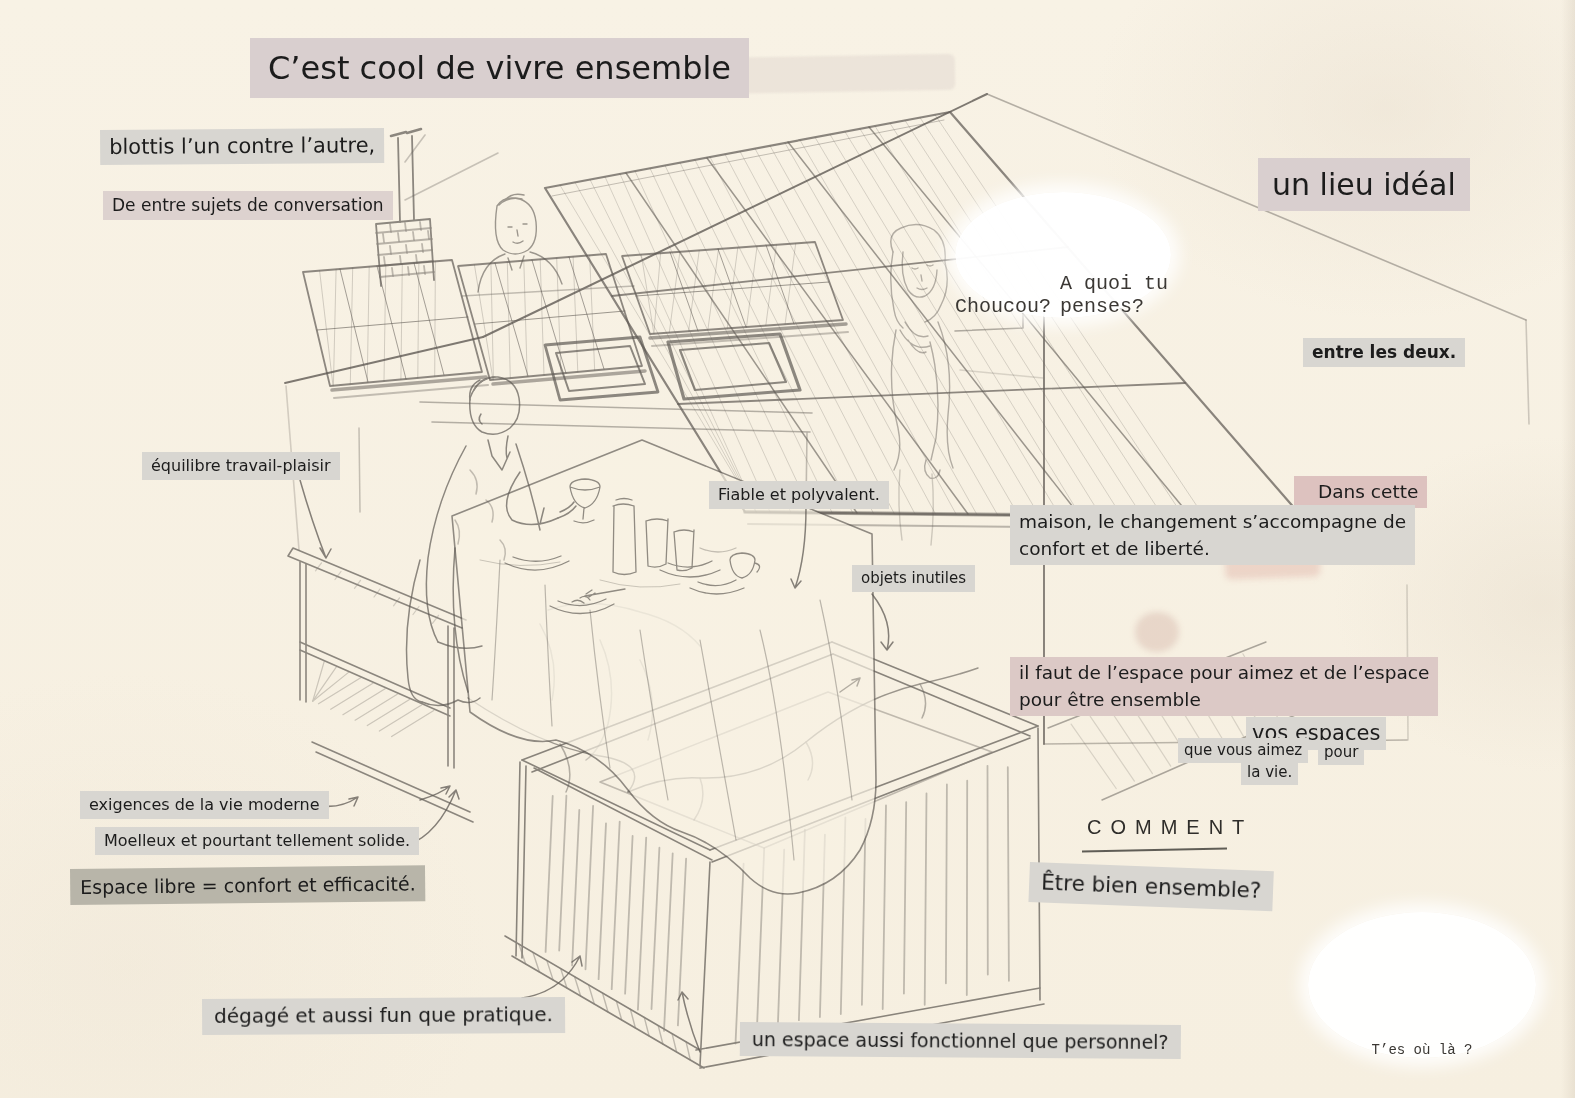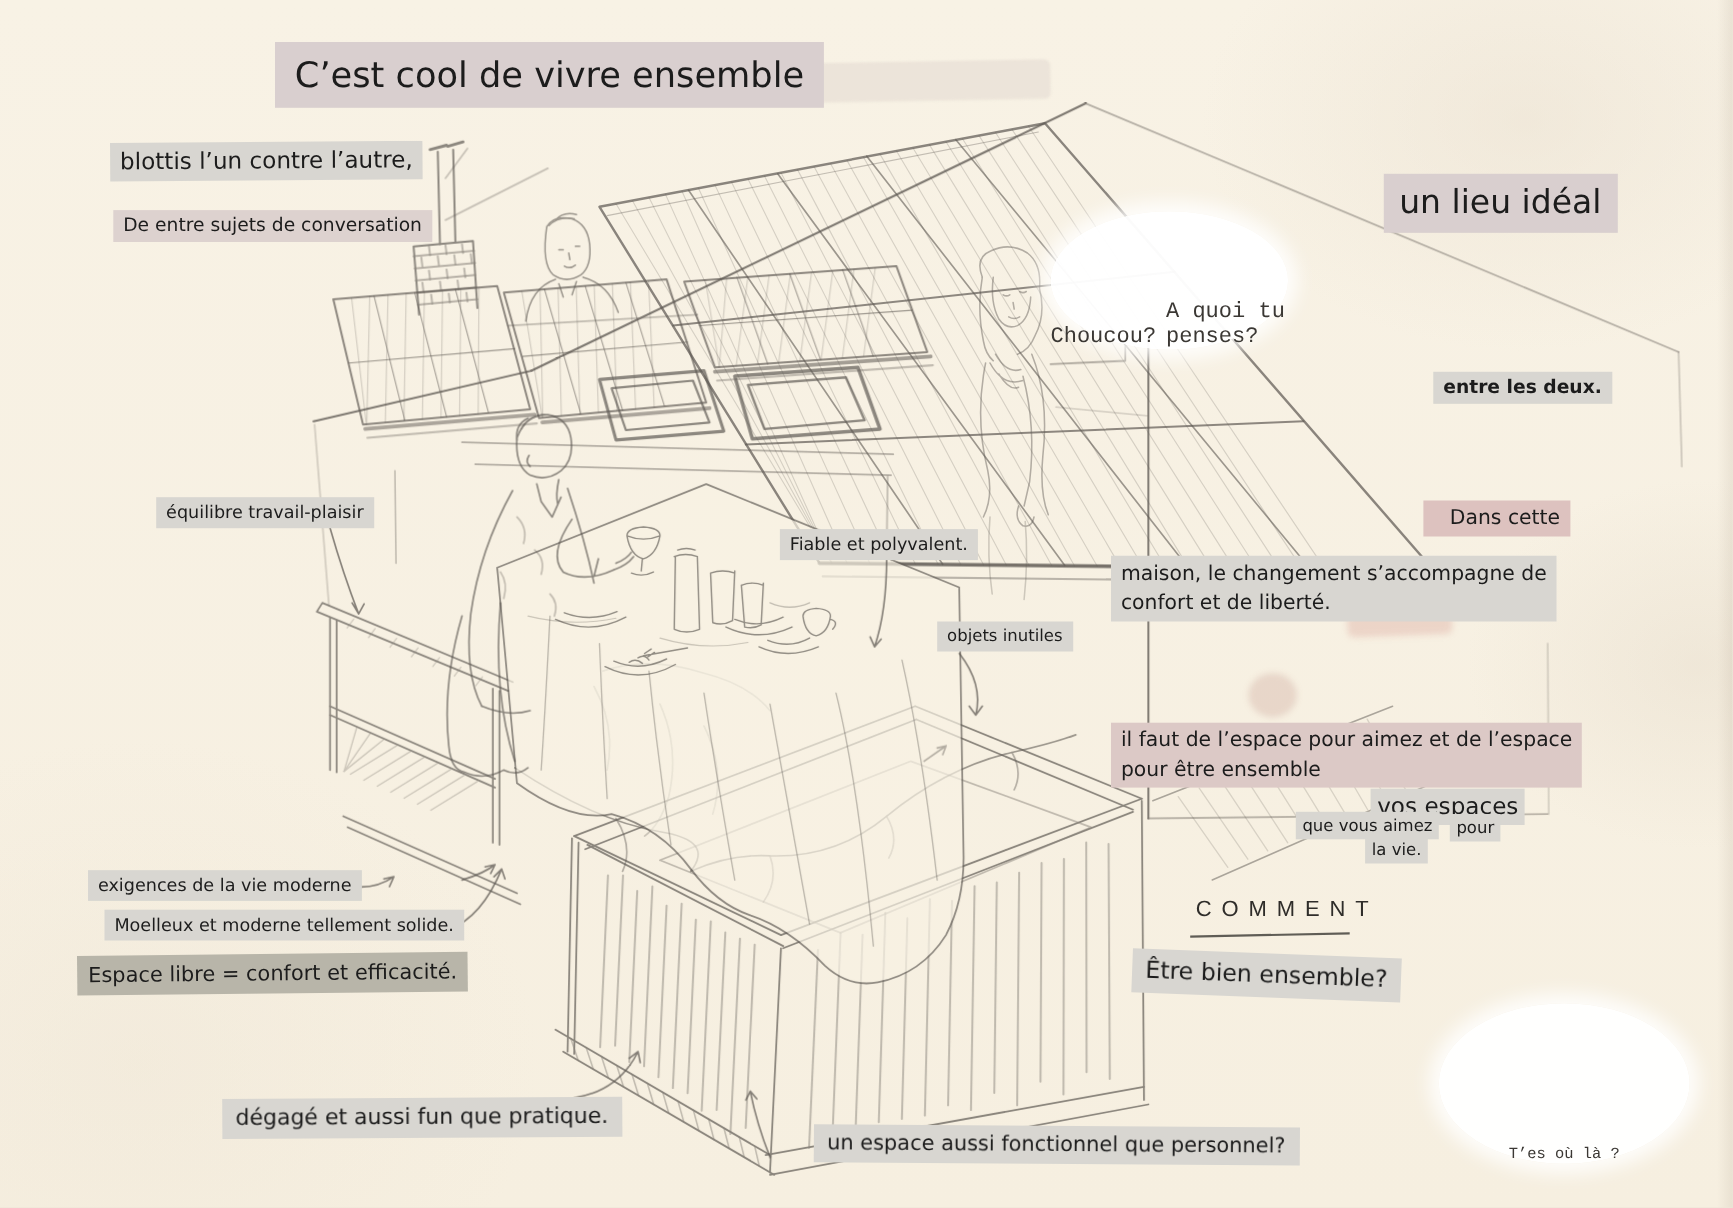--- a/index.html
+++ b/index.html
@@ -374,42 +374,42 @@
 
 
   <div class="strip" style="left:1303px;top:338px;font-size:17px;font-weight:bold;">entre les deux.</div>
 
   <div class="strip" style="left:142px;top:452px;font-size:16px;">équilibre travail-plaisir</div>
 
   <div class="strip" style="left:709px;top:481px;font-size:16px;">Fiable et polyvalent.</div>
 
   <div class="strip" style="left:852px;top:565px;font-size:15px;text-align:center;">objets inutiles</div>
 
-  <div class="strip rose" style="left:1294px;top:455px;font-size:18.5px;padding-left:24px;">Dans cette</div>
+  <div class="strip rose" style="left:1294px;top:476px;font-size:18.5px;padding-left:24px;">Dans cette</div>
 
   <div class="strip" style="left:1010px;top:505px;font-size:18.5px;line-height:1.46;">maison, le changement s’accompagne de
 confort et de liberté.</div>
 
 
   <div class="strip rosegray" style="left:1010px;top:657px;font-size:18.5px;line-height:1.44;">il faut de l’espace pour aimez et de l’espace
 pour être ensemble</div>
 
   <div class="strip" style="left:1246px;top:717px;font-size:21px;padding:2px 6px;">vos espaces</div>
   <div class="strip" style="left:1178px;top:738px;font-size:15px;padding:2px 6px;">que vous aimez</div>
   <div class="strip" style="left:1318px;top:740px;font-size:15px;padding:2px 6px;">pour</div>
   <div class="strip" style="left:1241px;top:760px;font-size:15px;padding:2px 6px;">la vie.</div>
 
   <div id="comment-label" style="left:1087px;top:816px;font-size:20px;">COMMENT</div>
   <div id="comment-underline" style="left:1082px;top:849px;width:145px;"></div>
 
   <div class="strip" style="left:1030px;top:862px;font-size:21.5px;padding:5px 12px;transform:rotate(2.2deg);">Être bien ensemble?</div>
 
   <div class="strip" style="left:80px;top:791px;font-size:16px;">exigences de la vie moderne</div>
 
-  <div class="strip" style="left:95px;top:827px;font-size:16px;">Moelleux et moderne tellement solide.</div>
+  <div class="strip" style="left:95px;top:827px;font-size:16px;">Moelleux et pourtant tellement solide.</div>
 
   <div class="strip dark" style="left:70px;top:869px;font-size:19px;padding:5px 10px;transform:rotate(-0.6deg);">Espace libre = confort et efficacité.</div>
 
   <div class="strip" style="left:202px;top:999px;font-size:20px;padding:4px 12px;transform:rotate(-0.3deg);">dégagé et aussi fun que pratique.</div>
 
   <div class="strip" style="left:740px;top:1022px;font-size:19px;padding:4px 12px;transform:rotate(0.4deg);">un espace aussi fonctionnel que personnel?</div>
 
   <div class="bubble" style="left:955px;top:192px;width:216px;height:126px;font-size:20px;gap:9px;">
     <span>Choucou?</span>
     <span>A quoi tu penses?</span>

